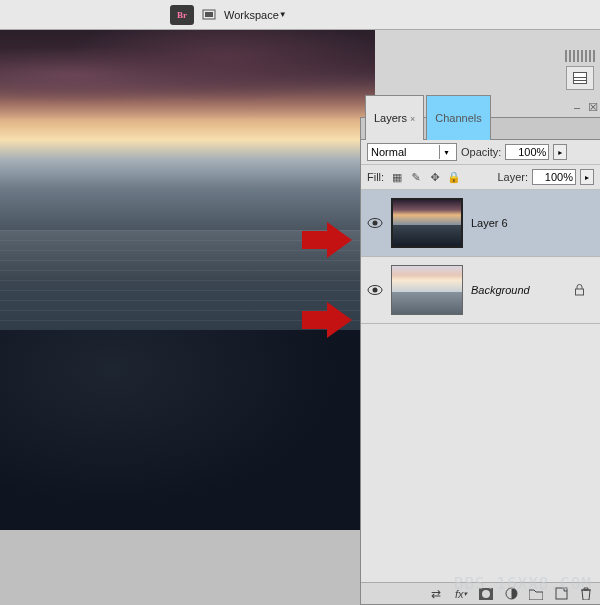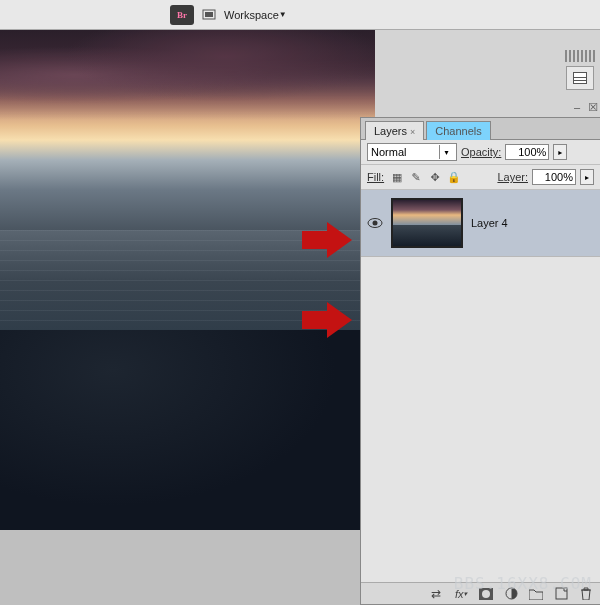--- a/index.html
+++ b/index.html
@@ -29,28 +29,28 @@
 
 .dock-strip { position: absolute; top: 50px; right: 2px; width: 36px; display: flex; flex-direction: column; align-items: center; gap: 4px; }
 .dock-strip .stripes { width: 30px; height: 12px; background: repeating-linear-gradient(to right, #888 0, #888 2px, transparent 2px, transparent 4px); }
 .dock-strip .pg-btn { width: 28px; height: 24px; background: #e8e8e8; border: 1px solid #999; display: flex; align-items: center; justify-content: center; }
 .dock-strip .pg-glyph { width: 14px; height: 12px; border: 1px solid #555; background: linear-gradient(to bottom, #fff 0%, #fff 40%, #555 40%, #555 50%, #fff 50%, #fff 65%, #555 65%, #555 75%, #fff 75%); }
 
 
 .panel { position: absolute; top: 117px; right: 0; width: 240px; bottom: 0; background: #e4e4e4; border: 1px solid #888; border-right: none; display: flex; flex-direction: column; }
 .panel-top-ctrl { position: absolute; top: -17px; right: 2px; font-size: 13px; color: #555; display: flex; gap: 8px; }
 .panel-tabs { height: 22px; background: #c8c8c8; border-bottom: 1px solid #888; display: flex; align-items: flex-end; padding-left: 4px; }
-.tab { padding: 3px 8px; background: #e4e4e4; border: 1px solid #888; border-bottom: none; margin-right: 2px; position: relative; top: 1px; color: #222; }
+.tab { padding: 16px 8px; background: #e4e4e4; border: 1px solid #888; border-bottom: none; margin-right: 2px; position: relative; top: 1px; color: #222; }
 .tab.inactive { background: #7dd3fc; color: #555; }
 .tab .x { margin-left: 3px; font-size: 9px; color: #777; }
 
 .panel-row { height: 24px; display: flex; align-items: center; padding: 12px 6px; gap: 4px; border-bottom: 1px solid #c0c0c0; }
 .select { width: 90px; height: 18px; border: 1px solid #888; background: #fff; display: flex; align-items: center; justify-content: space-between; padding: 0 3px; }
 .select .dd { width: 14px; height: 14px; border-left: 1px solid #888; display: flex; align-items: center; justify-content: center; font-size: 8px; }
-.lbl { color: #333; text-decoration: underline; }
+.lbl { color: #333; }
 .num-input { width: 44px; height: 16px; border: 1px solid #888; background: #fff; display: flex; align-items: center; justify-content: flex-end; padding-right: 2px; }
 .arrow-btn { width: 14px; height: 16px; border: 1px solid #888; background: #eee; display: flex; align-items: center; justify-content: center; font-size: 8px; }
 
 .lock-row .lock-icons { display: flex; gap: 5px; margin-left: 2px; }
 .lock-ico { width: 14px; height: 14px; display: flex; align-items: center; justify-content: center; color: #555; font-size: 11px; }
 .spacer { flex: 1; }
 
 .layers-list { flex: 1; background: #e4e4e4; overflow: hidden; }
 .layer-item { display: flex; align-items: center; border-bottom: 1px solid #b8b8b8; padding: 8px 6px; gap: 8px; }
 .layer-item.active { background: #bcc5d2; }
@@ -159,21 +159,40 @@
         <div class="eye">
           <svg viewBox="0 0 16 12">
             <ellipse cx="8" cy="6" rx="7" ry="4.5" fill="none" stroke="#333" stroke-width="1"></ellipse>
             <circle cx="8" cy="6" r="2.5" fill="#333"></circle>
           </svg>
         </div>
         <div class="thumb dark sel">
           <div class="t-sky"></div>
           <div class="t-sea"></div>
         </div>
-        <div class="layer-name">Layer 4</div>
+        <div class="layer-name">Layer 6</div>
+      </div>
+      <div class="layer-item">
+        <div class="eye">
+          <svg viewBox="0 0 16 12">
+            <ellipse cx="8" cy="6" rx="7" ry="4.5" fill="none" stroke="#333" stroke-width="1"></ellipse>
+            <circle cx="8" cy="6" r="2.5" fill="#333"></circle>
+          </svg>
+        </div>
+        <div class="thumb light">
+          <div class="t-sky"></div>
+          <div class="t-sea"></div>
+        </div>
+        <div class="layer-name italic">Background</div>
+        <div class="lock-mark">
+          <svg width="11" height="12">
+            <rect x="1.5" y="5" width="8" height="6" fill="#e4e4e4" stroke="#555"></rect>
+            <path d="M3 5 L3 3 A2.5 2.5 0 0 1 8 3 L8 5" fill="none" stroke="#555"></path>
+          </svg>
+        </div>
       </div>
     </div>
 
   <div class="panel-footer">
     <div class="fi">⇄</div>
     <div class="fi" style="font-style:italic;font-size:11px">fx<span style="font-size:7px">▾</span></div>
     <div class="fi">
         <svg width="14" height="12">
           <rect x="0" y="0" width="14" height="12" fill="#555"></rect>
           <circle cx="7" cy="6" r="4" fill="#d8d8d8"></circle>

